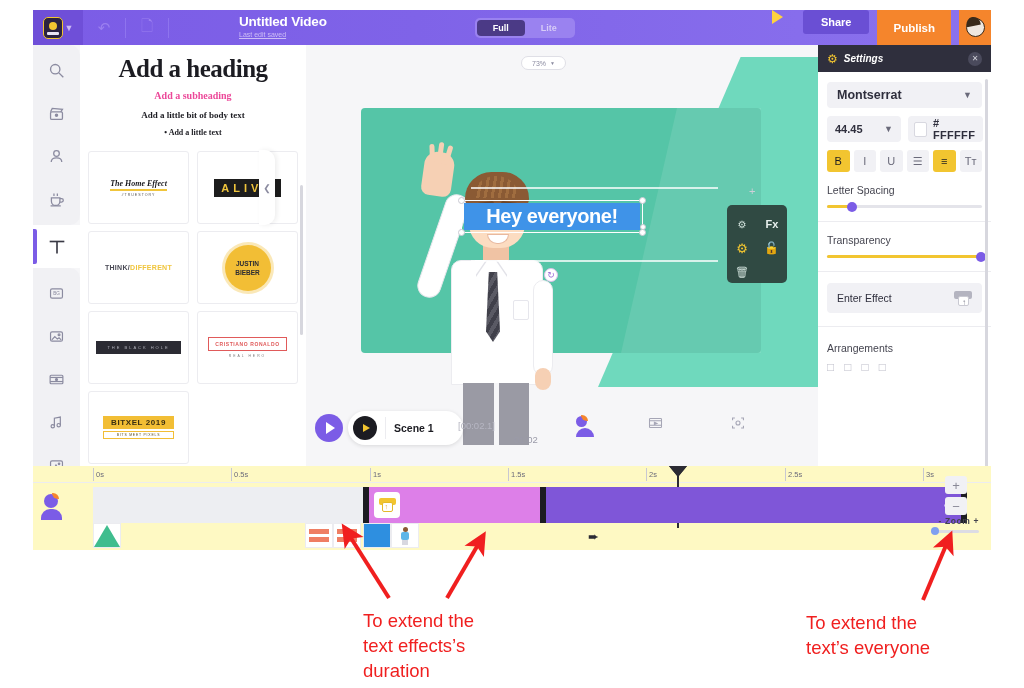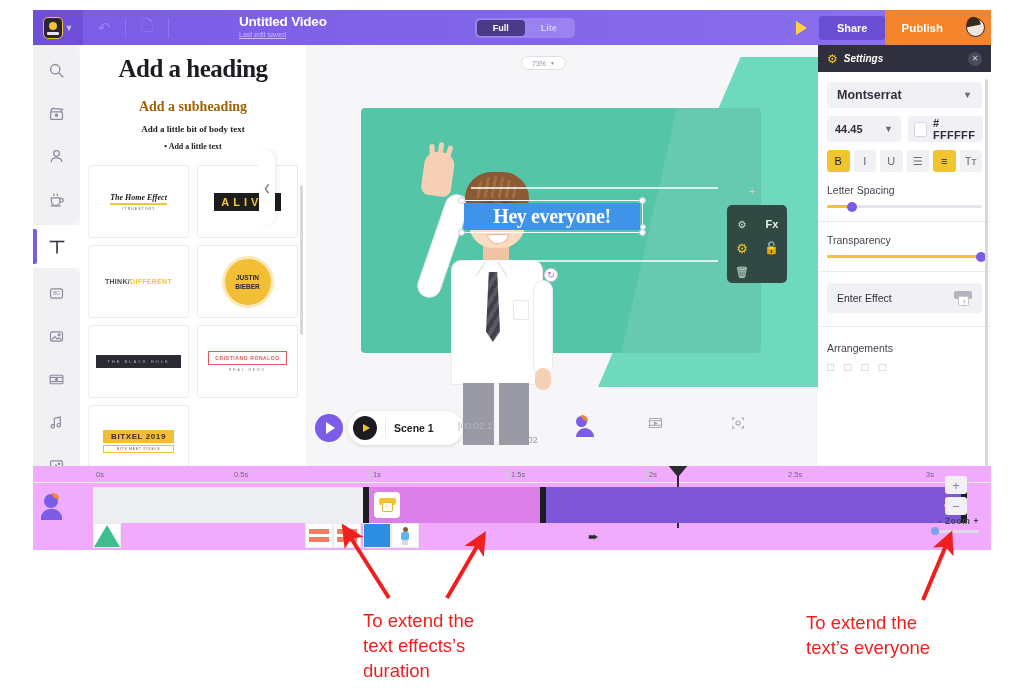--- a/index.html
+++ b/index.html
@@ -54,21 +54,21 @@
   .tb-sub {
     color:#cdbcf6; font-size:7px; text-decoration:underline; line-height:11px;
   }
   .tb-seg {
     margin-left: 148px; display:flex; background:#9a82f0; border-radius:5px; padding:2px;
   }
   .tb-seg div {
     font-size:9px; font-weight:bold; padding:3px 16px; border-radius:4px; color:#d7cbf7;
   }
   .tb-seg div.active { background:#4b3a86; color:#ffffff; }
-  .tb-right { margin-left:auto; display:flex; align-items:center; height:35px; }
+  .tb-right { margin-left:auto; display:flex; align-items:flex-start; height:35px;gap:8px; }
   .tb-play { width:34px; display:flex;align-items:center;justify-content:center; }
   .tb-play-tri {
     width:0;height:0;border-left:11px solid #ffd23f;
     border-top:7px solid transparent;border-bottom:7px solid transparent;
   }
   .tb-share {
     background:#6a4fd4; color:#fff; font-size:11px; font-weight:bold;
     padding:0 18px; height:24px; display:flex;align-items:center; border-radius:3px;
   }
   .tb-publish {
@@ -108,21 +108,21 @@
   }
   .rail-item svg { display:block; }
 
   
   .panel {
     position:absolute; left:47px; top:35px; width:226px; height:505px;
     background:#ffffff; overflow:hidden;
   }
   .panel-heads { padding:10px 14px 6px; text-align:center; }
   .ph1 { font-family:"Liberation Serif", serif; font-size:25px; font-weight:bold; color:#1c1c22; letter-spacing:-0.5px;}
-  .ph2 { font-family:"Liberation Serif", serif; font-size:14px; font-weight:bold; color:#a16207; margin-top:16px;}
+  .ph2 { font-family:"Liberation Serif", serif; font-size:10px; font-weight:bold; color:#ec4899; margin-top:7px;}
   .ph3 { font-family:"Liberation Serif", serif; font-size:9px; font-weight:bold; color:#1c1c22; margin-top:9px;}
   .ph4 { font-family:"Liberation Serif", serif; font-size:8px; font-weight:bold; color:#1c1c22; margin-top:8px;}
   .ph4::before { content:"\2022  "; }
 
   .tmpl-grid {
     margin-top:8px; padding:0 8px; display:grid; grid-template-columns:1fr 1fr;
     gap:7px 8px;
   }
   .tmpl {
     height:73px; background:#fff; border:1px solid #ececf0; border-radius:3px;
@@ -269,21 +269,21 @@
   .txt-line-bot{position:absolute;left:165px;top:175px;width:247px;height:1.5px;background:rgba(255,255,255,.75);}
   .txt-box{
     position:absolute; left:155px; top:115px; width:182px; height:33px;
     border:1px solid #ffffff;
   }
   .txt-sel{
     position:absolute; left:2px; top:2px; right:2px; bottom:2px;
     background:#3f93e8; display:flex; align-items:center; justify-content:center;
   }
   .txt-sel span{
-    color:#ffffff; font-size:20px; font-weight:bold; letter-spacing:-0.4px;font-family:Liberation Serif, serif;
+    color:#ffffff; font-size:20px; font-weight:bold; letter-spacing:-0.4px;
   }
   .handle{position:absolute;width:7px;height:7px;background:#fff;border:1px solid #c9c9d2;border-radius:50%;}
   .h-tl{left:-4px;top:-4px;} .h-tr{right:-4px;top:-4px;}
   .h-bl{left:-4px;bottom:-4px;} .h-br{right:-4px;bottom:-4px;}
   .h-mr{right:-4px;bottom:2px;width:6px;height:6px;}
   .txt-rotate{
     position:absolute;left:238px;top:183px;width:14px;height:14px;border-radius:50%;
     background:#fff;border:1px solid #d8c0e8;display:flex;align-items:center;
     justify-content:center;font-size:9px;color:#9b6bd6;
   }
@@ -377,21 +377,21 @@
   .st-enter-ic{margin-left:auto;width:18px;height:15px;position:relative;}
   .st-enter-ic .bar{position:absolute;left:0;top:0;width:18px;height:8px;background:#b4b4c0;border-radius:2px;}
   .st-enter-ic .bx{position:absolute;left:4px;top:5px;width:11px;height:10px;background:#fff;border:1px solid #c9c9d2;border-radius:2px;}
   .st-enter-ic .ar{position:absolute;left:8px;top:7px;color:#8a8a98;font-size:8px;}
   .st-arr{font-size:10.5px;color:#44444f;margin-top:15px;}
   .st-arr-icons{display:flex;gap:10px;margin-top:6px;color:#c0c0cc;font-size:12px;}
   .st-scroll{position:absolute;right:3px;top:34px;width:3px;height:390px;background:#d7d7de;border-radius:2px;}
 
   
   .timeline{
-    position:absolute; left:33px; top:466px; width:958px; height:84px; background:#f0abfc;
+    position:absolute; left:33px; top:466px; width:958px; height:84px; background:#fef9c3;
   }
   .tl-ruler{position:absolute;left:0;top:0;width:958px;height:17px;border-bottom:1px solid #ececf0;}
   .tl-tick{position:absolute;top:2px;font-size:7.5px;color:#6a6a7a;padding-left:2px;border-left:1px solid #c8c8d2;height:13px;line-height:13px;}
   .tl-playhead{position:absolute;top:0;width:1.5px;height:62px;background:#2b2b33;}
   .tl-playhead::before{
     content:"";position:absolute;left:-8px;top:0;width:0;height:0;
     border-left:9px solid #2b2b33;border-right:9px solid #2b2b33;border-top:11px solid #2b2b33;
     border-bottom:0; clip-path: polygon(0 0,100% 0,50% 100%);
   }
   .tl-avatar{position:absolute;left:8px;top:28px;}

